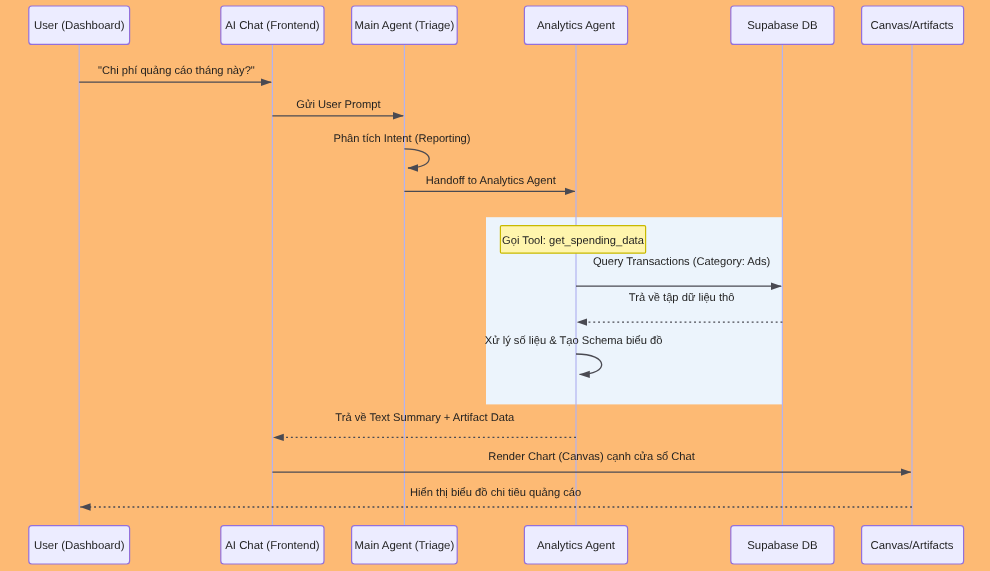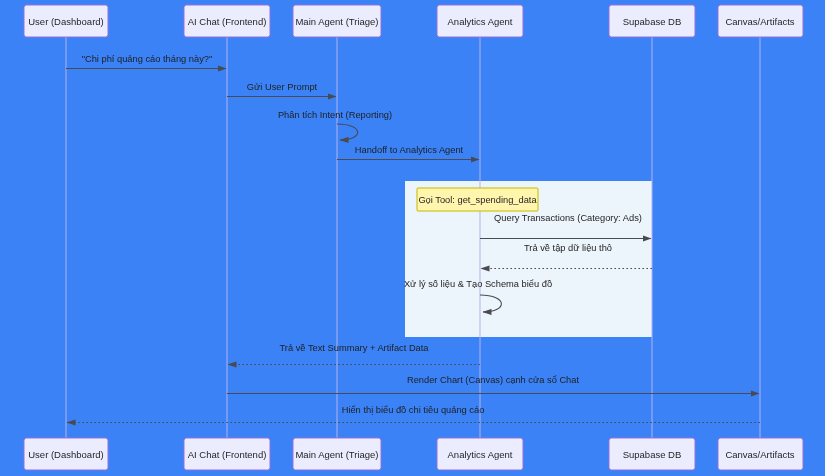--- a/index.html
+++ b/index.html
@@ -11,21 +11,21 @@
   body {
     width: 825px;
     height: 476px;
     font-family: "Liberation Sans", sans-serif;
     overflow: hidden;
   }
   #diagram-root {
     position: relative;
     width: 825px;
     height: 476px;
-    background: #3b82f6;
+    background: #fdba74;
   }
   svg#seq-svg {
     position: absolute;
     top: 0;
     left: 0;
     width: 825px;
     height: 476px;
     display: block;
   }
   .actor-box {

